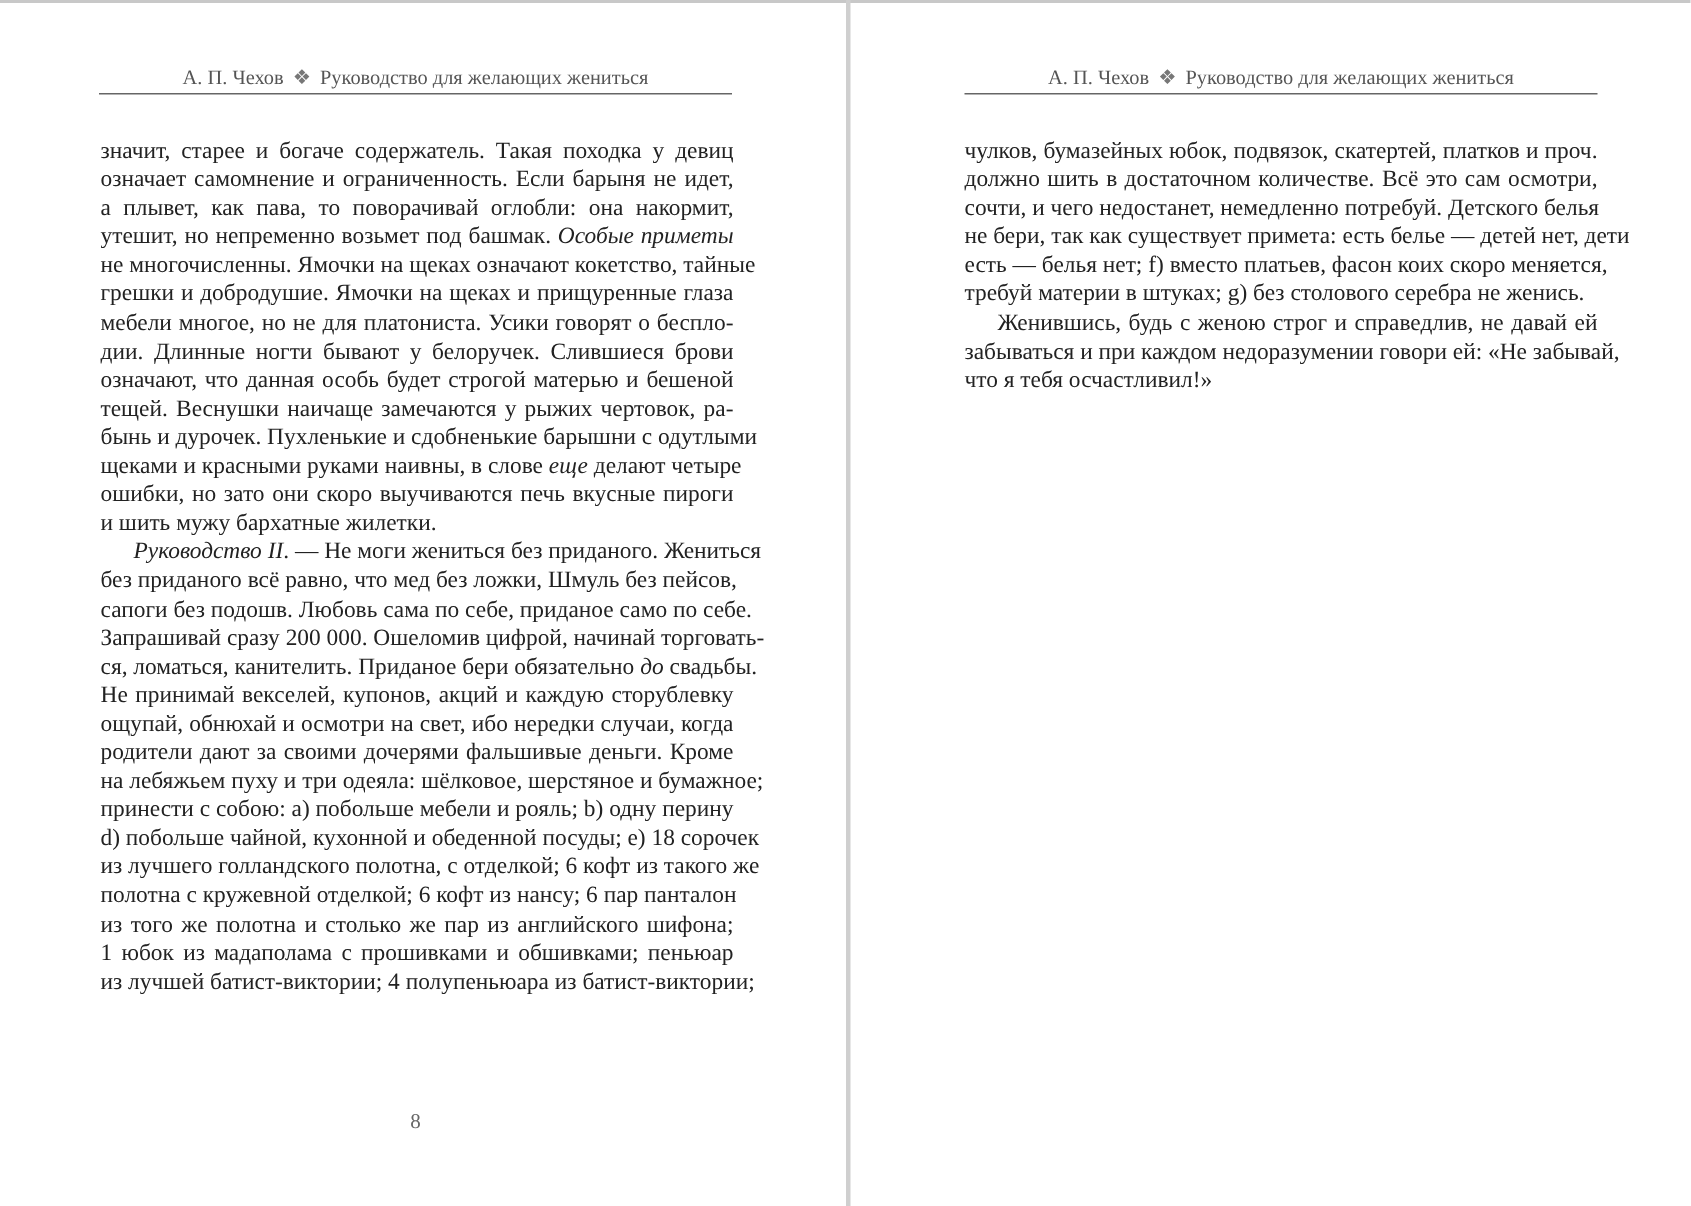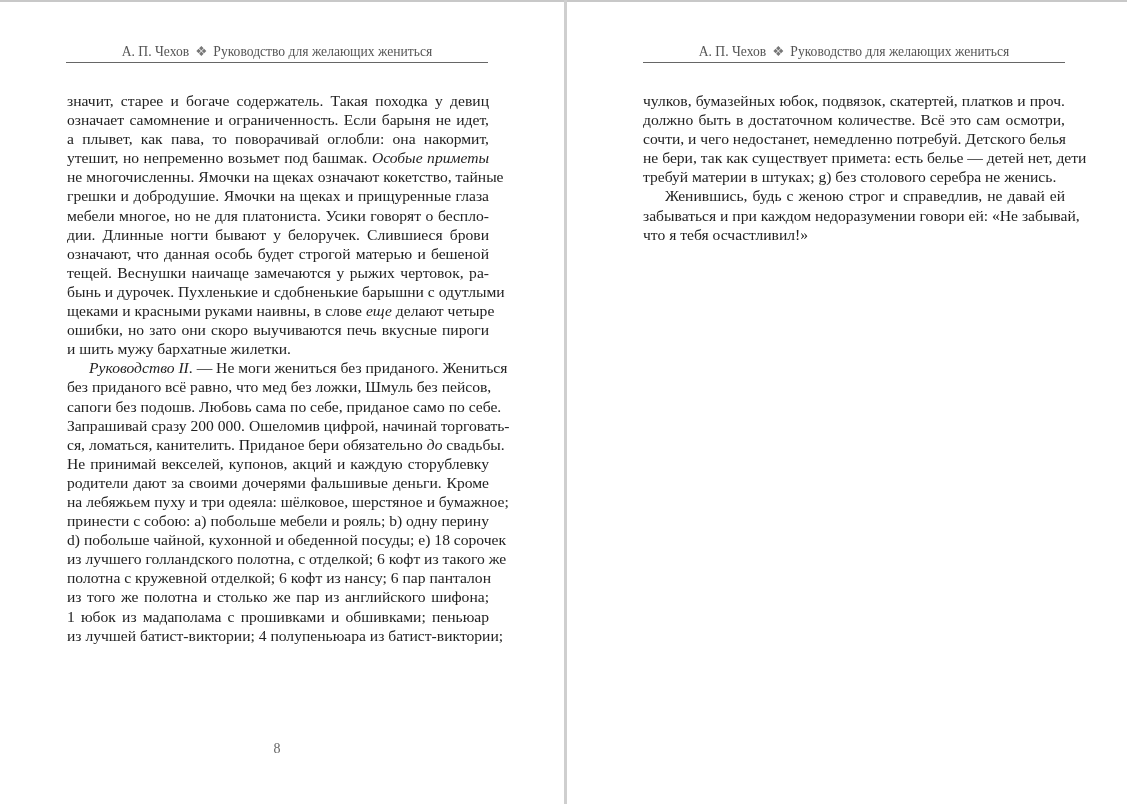--- a/index.html
+++ b/index.html
@@ -74,20 +74,21 @@
       <span class="line"><span>бынь и дурочек. Пухленькие и сдобненькие барышни с одутлыми</span></span>
       <span class="line"><span>щеками и красными руками наивны, в слове </span><em>еще</em><span> делают четыре</span></span>
       <span class="line"><span>ошибки, но зато они скоро выучиваются печь вкусные пироги</span></span>
       <span class="line last"><span>и шить мужу бархатные жилетки.</span></span>
       <span class="line indent"><em>Руководство II</em><span>. — Не моги жениться без приданого. Жениться</span></span>
       <span class="line"><span>без приданого всё равно, что мед без ложки, Шмуль без пейсов,</span></span>
       <span class="line"><span>сапоги без подошв. Любовь сама по себе, приданое само по себе.</span></span>
       <span class="line"><span>Запрашивай сразу 200 000. Ошеломив цифрой, начинай торговать-</span></span>
       <span class="line"><span>ся, ломаться, канителить. Приданое бери обязательно </span><em>до</em><span> свадьбы.</span></span>
       <span class="line"><span>Не принимай векселей, купонов, акций и каждую сторублевку</span></span>
+      <span class="line"><span>ощупай, обнюхай и осмотри на свет, ибо нередки случаи, когда</span></span>
       <span class="line"><span>родители дают за своими дочерями фальшивые деньги. Кроме</span></span>
       <span class="line"><span>на лебяжьем пуху и три одеяла: шёлковое, шерстяное и бумажное;</span></span>
       <span class="line"><span>принести с собою: a) побольше мебели и рояль; b) одну перину</span></span>
       <span class="line"><span>d) побольше чайной, кухонной и обеденной посуды; e) 18 сорочек</span></span>
       <span class="line"><span>из лучшего голландского полотна, с отделкой; 6 кофт из такого же</span></span>
       <span class="line"><span>полотна с кружевной отделкой; 6 кофт из нансу; 6 пар панталон</span></span>
       <span class="line"><span>из того же полотна и столько же пар из английского шифона;</span></span>
       <span class="line"><span>1 юбок из мадаполама с прошивками и обшивками; пеньюар</span></span>
       <span class="line"><span>из лучшей батист-виктории; 4 полупеньюара из батист-виктории;</span></span>
     </div>
@@ -95,21 +96,22 @@
 </div>
 
 <div class="divider"></div>
 
 <div class="page right">
   <div class="running-head">
     <span>А. П. Чехов</span><span class="sep">❖</span><span>Руководство для желающих жениться</span>
   </div>
   <div class="body-text" id="right-body">
       <span class="line"><span>чулков, бумазейных юбок, подвязок, скатертей, платков и проч.</span></span>
-      <span class="line"><span>должно быть в достаточном количестве. Всё это сам осмотри,</span></span>
+      <span class="line"><span>должно шить в достаточном количестве. Всё это сам осмотри,</span></span>
       <span class="line"><span>сочти, и чего недостанет, немедленно потребуй. Детского белья</span></span>
       <span class="line"><span>не бери, так как существует примета: есть белье — детей нет, дети</span></span>
+      <span class="line"><span>есть — белья нет; f) вместо платьев, фасон коих скоро меняется,</span></span>
       <span class="line last"><span>требуй материи в штуках; g) без столового серебра не женись.</span></span>
       <span class="line indent"><span>Женившись, будь с женою строг и справедлив, не давай ей</span></span>
       <span class="line"><span>забываться и при каждом недоразумении говори ей: «Не забывай,</span></span>
       <span class="line last"><span>что я тебя осчастливил!»</span></span>
     </div>
 </div>
 
 </body></html>

